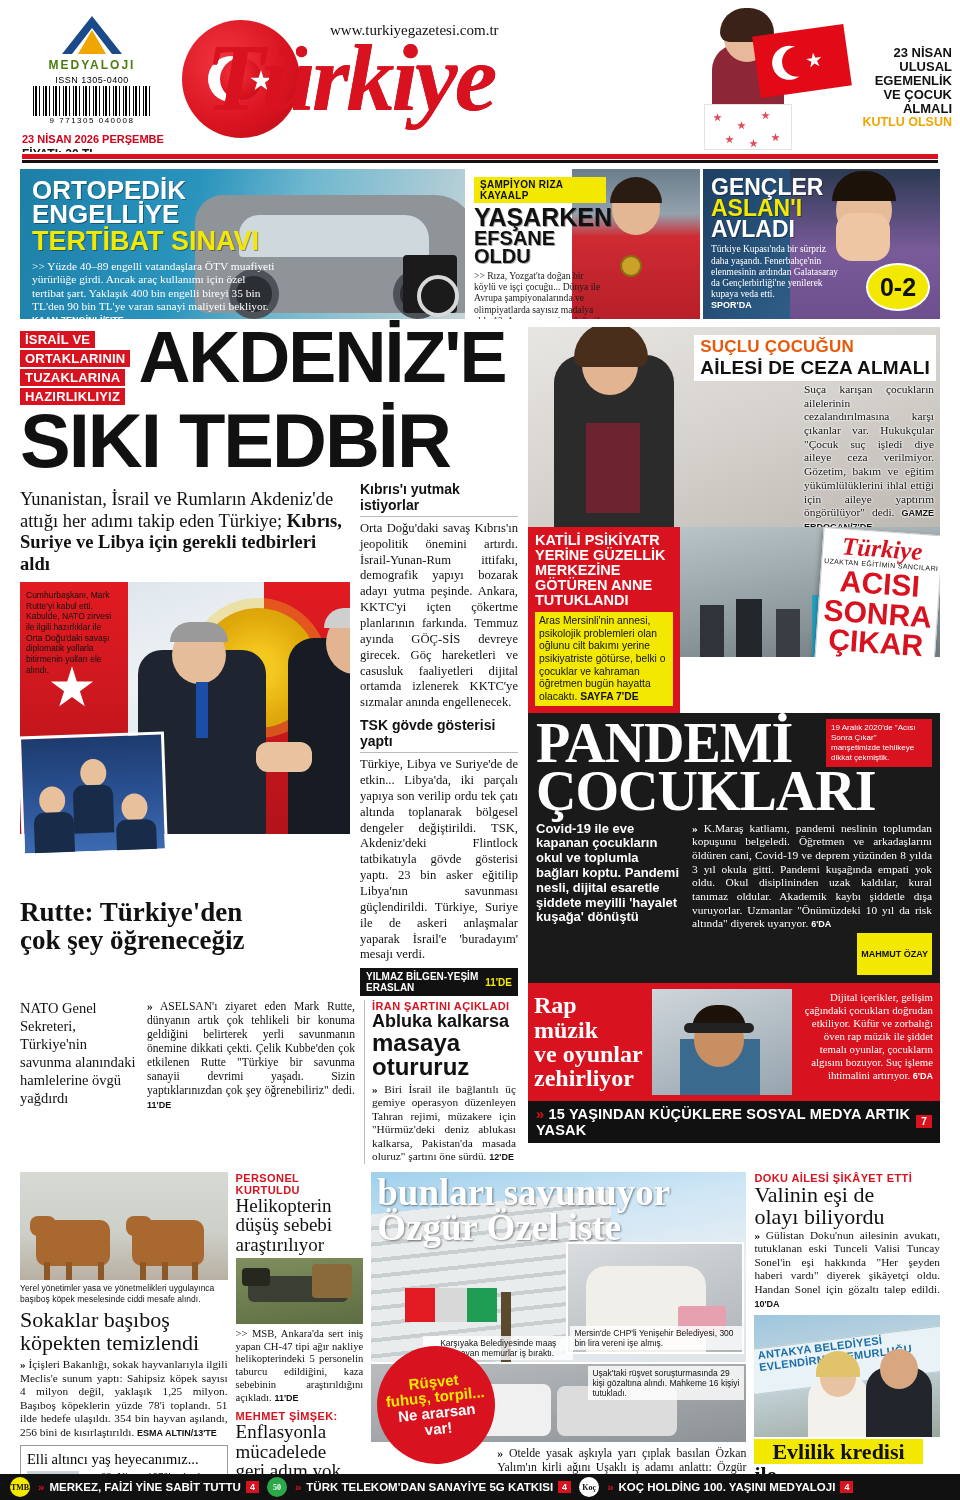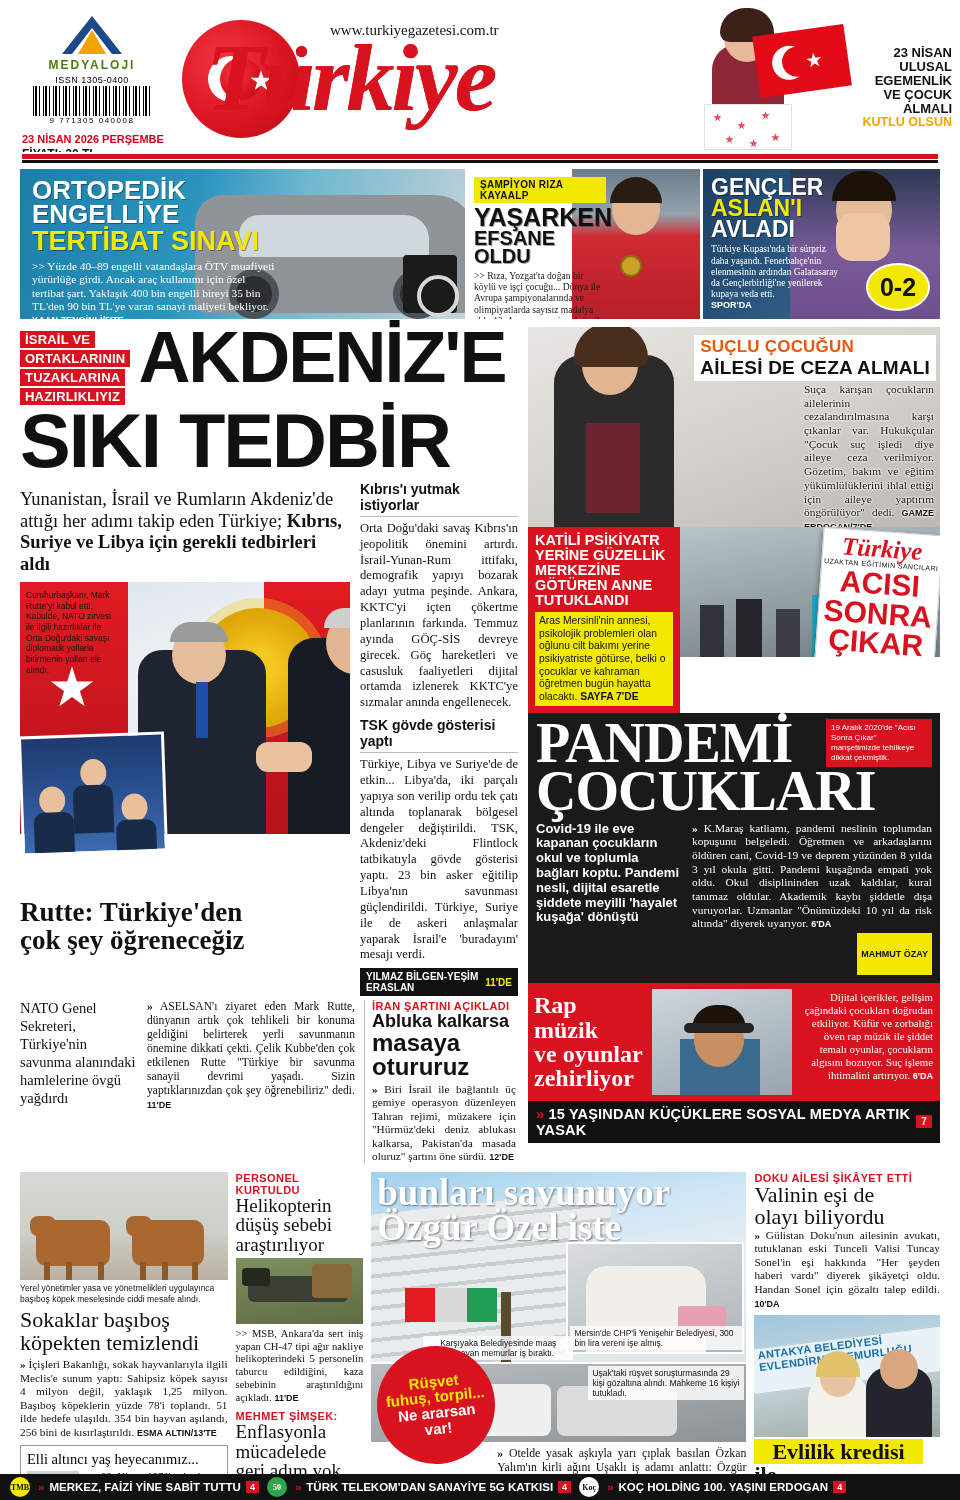--- a/index.html
+++ b/index.html
@@ -741,18 +741,18 @@
     </div>
     <div class="logo-circ" style="background:#2aa84a;color:#fff;">50</div>
     <div class="seg">
       <span class="chev">»</span>
       <span>TÜRK TELEKOM'DAN SANAYİYE 5G KATKISI</span>
       <span class="pg">4</span>
     </div>
     <div class="logo-circ" style="background:#fff;color:#111;">Koç</div>
     <div class="seg">
       <span class="chev">»</span>
-      <span>KOÇ HOLDİNG 100. YAŞINI ERDOGAN</span>
+      <span>KOÇ HOLDİNG 100. YAŞINI MEDYALOJI</span>
       <span class="pg">4</span>
     </div>
   </div>
 
 </div>
 
 </body></html>

